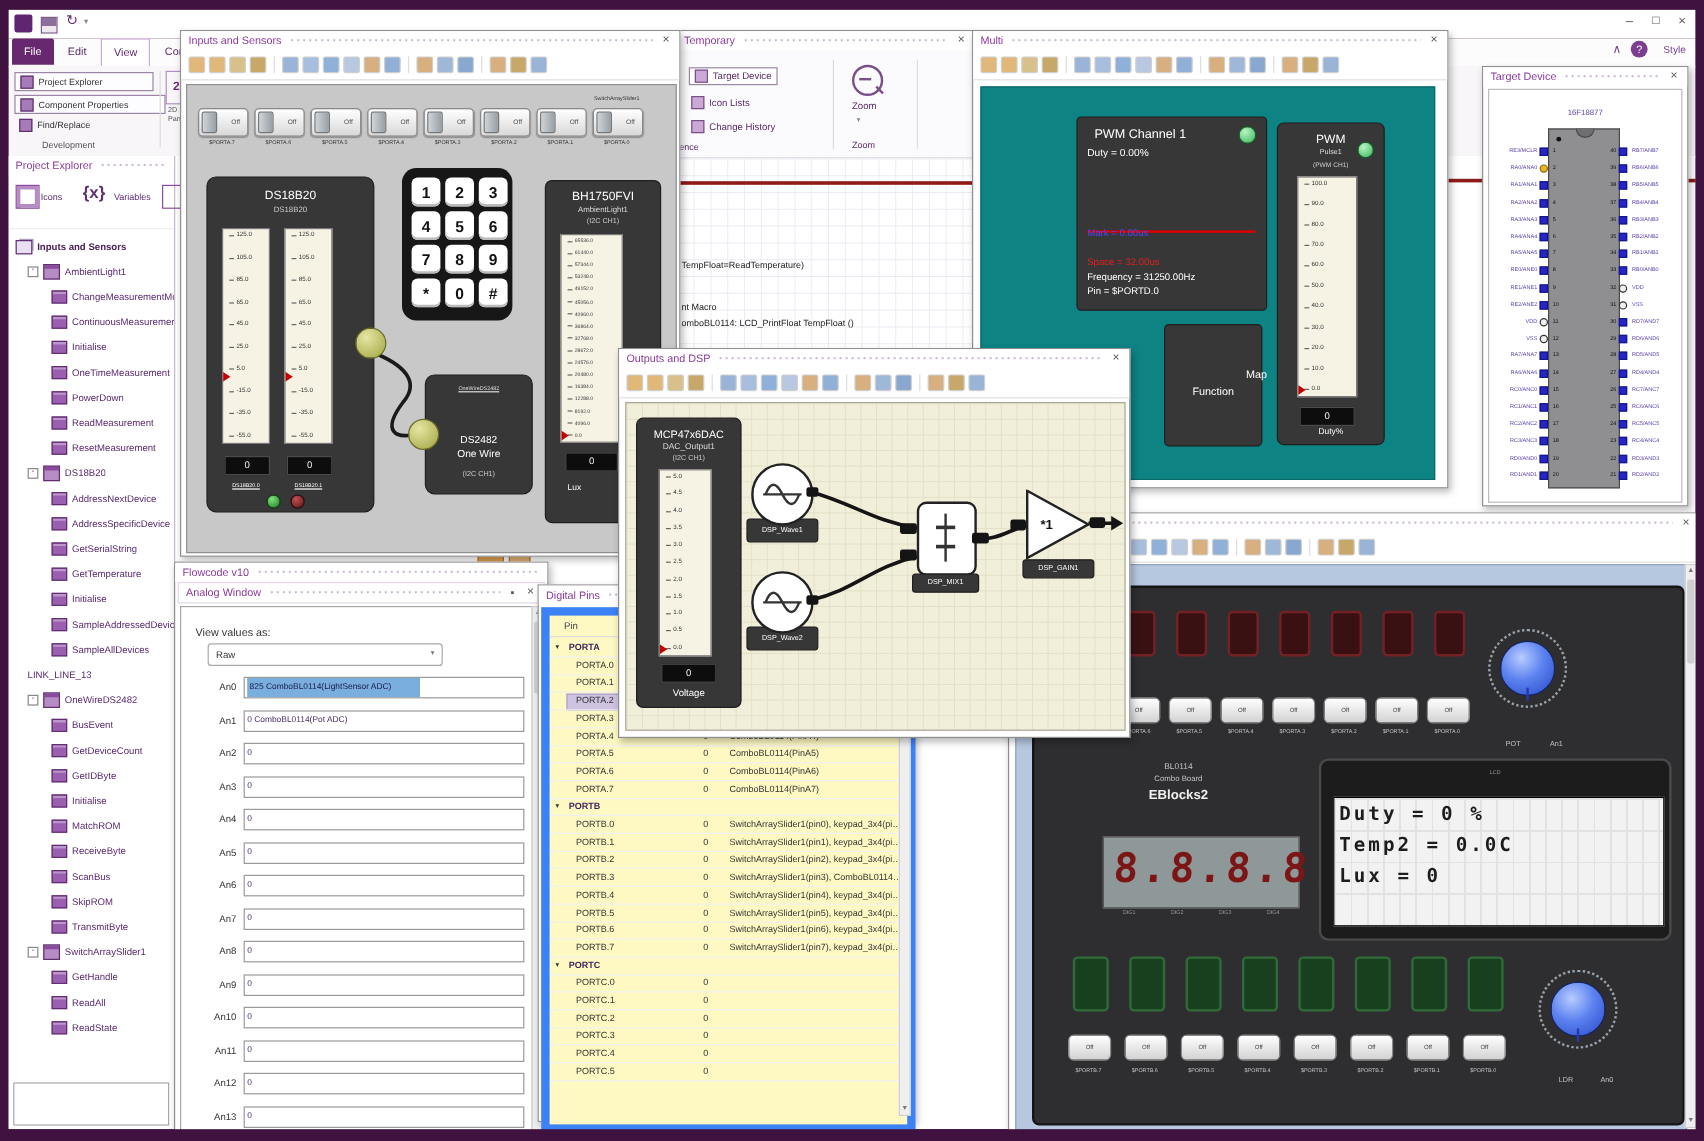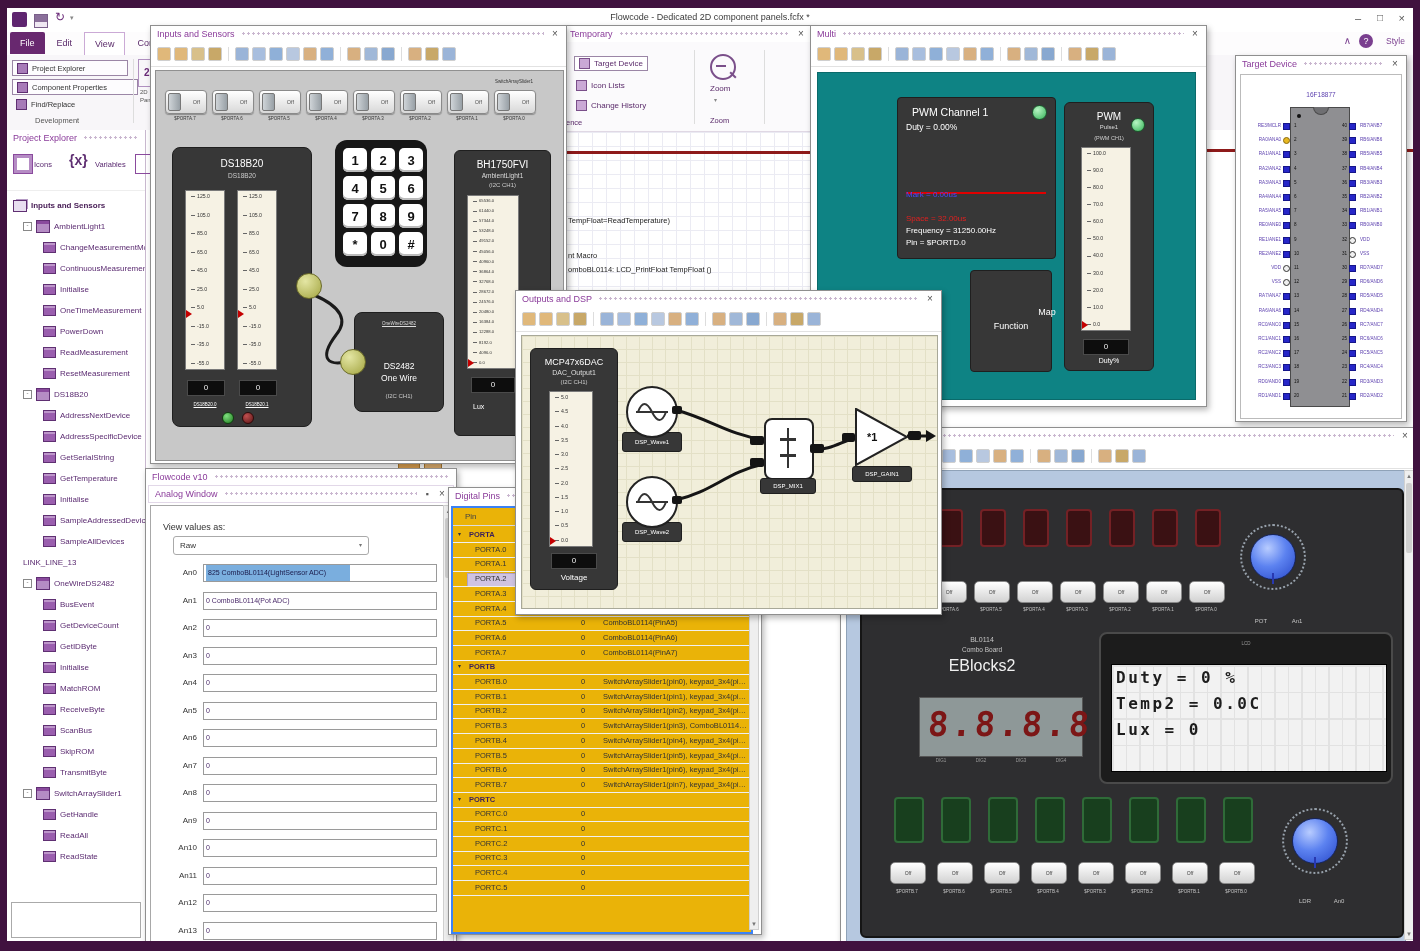--- a/index.html
+++ b/index.html
@@ -75,21 +75,20 @@
 </head>
 <body>
 
 <div id="root">
 
   <div id="titlerow">
     <div class="abs" style="left:5px;top:4px;width:15px;height:15px;background:#5f2570;border-radius:2px;"></div>
     <div class="abs" style="left:27px;top:6px;width:12px;height:12px;border:1px solid #7a5f8a;background:linear-gradient(#8a6f9a 55%,#efe8f2 55%);"></div>
     <div class="abs" style="left:48px;top:2px;font-size:12px;color:#6a2a78;">↻</div>
     <div class="abs" style="left:63px;top:6px;font-size:7px;color:#888;">▾</div>
-    <div class="abs" style="left:0;top:4px;width:1406px;text-align:center;font-size:9px;color:#3a3a3a;">Flowcode - Dedicated 2D component panels.fcfx *</div>
     <div class="abs" style="right:52px;top:4px;font-size:11px;color:#555;">–</div>
     <div class="abs" style="right:30px;top:4px;font-size:10px;color:#555;">□</div>
     <div class="abs" style="right:8px;top:4px;font-size:11px;color:#555;">×</div>
   </div>
 
   <div id="tabsrow">
     <div id="ribbon-tabs" style="position:absolute;left:3px;top:0;display:flex;gap:2px;">
         <div class="tab file">File</div>
         <div class="tab">Edit</div>
         <div class="tab active">View</div>
@@ -882,21 +881,21 @@
       <div class="ar" style="top:0;">▲</div>
       <div class="thumb" style="top:12px;height:60px;"></div>
     </div>
   </div>
 
   <div class="win" id="win-digital" style="left:448px;top:487px;width:312px;height:446px;z-index:35;">
     <div class="ttl">
       <span class="t">Digital Pins</span>
       <span class="dotfill"></span>
     </div>
-    <div id="digital-body" style="position:absolute;left:2px;top:18px;width:298px;height:424px;border:2px solid #3b82f6;overflow:hidden;background:#eab308;">
+    <div id="digital-body" style="position:absolute;left:2px;top:18px;width:298px;height:424px;border:7px solid #3b82f6;overflow:hidden;background:#fef9c3;">
       <div class="abs" style="left:12px;top:4px;font-size:8px;color:#444;">Pin</div>
       <div class="abs" style="left:0;top:17px;width:298px;height:1px;background:#ddd;"></div>
       <div id="digital-rows" style="position:absolute;left:0;top:18px;width:298px;height:406px;">
           <div class="abs" style="left: 0px; top: 16px; width: 298px; height: 1px; background: rgb(240, 240, 240);"></div>
           <div class="drow" style="left: 5px; top: 4px; font-size: 6px;">▾</div>
           <div class="drow" style="left: 16px; top: 4px; font-weight: bold; color: rgb(58, 31, 90);">PORTA</div>
           <div class="abs" style="left: 0px; top: 30.7px; width: 298px; height: 1px; background: rgb(240, 240, 240);"></div>
           <div class="drow" style="left: 22px; top: 18.7px;">PORTA.0</div>
           <div class="abs" style="left: 0px; top: 45.4px; width: 298px; height: 1px; background: rgb(240, 240, 240);"></div>
           <div class="drow" style="left: 22px; top: 33.4px;">PORTA.1</div>
@@ -1014,21 +1013,21 @@
     <div style="position:absolute;left:5px;top:42px;width:558px;height:470px;background:#b6c8e0;border:1px solid #8fa2b8;">
       <div id="board" style="position:absolute;left:13px;top:17px;width:540px;height:446px;background:#2e2e30;border:2px solid #151515;border-radius:6px;">
 
         <div class="knob-ring" style="left:378px;top:34px;width:62px;height:62px;"></div>
         <div class="knob" style="left:388px;top:44px;width:44px;height:44px;"></div>
         <div class="bd-lb" style="left:384px;top:128px;width:30px;font-size:6px;">POT</div>
         <div class="bd-lb" style="left:420px;top:128px;width:30px;font-size:6px;">An1</div>
 
         <div class="bd-lb" style="left:70px;top:146px;width:100px;font-size:7px;">BL0114</div>
         <div class="bd-lb" style="left:70px;top:157px;width:100px;font-size:6.5px;">Combo Board</div>
-        <div class="bd-lb" style="left:70px;top:168px;width:100px;font-size:16px;font-weight:normal;color:#f0f0f0;">EBlocks2</div>
+        <div class="bd-lb" style="left:70px;top:168px;width:100px;font-size:11px;font-weight:bold;color:#f0f0f0;">EBlocks2</div>
 
         <div style="position:absolute;left:57px;top:207px;width:162px;height:58px;background:#8e9898;border:1px solid #555;">
           <div id="seg-digits" class="seg7" style="position:absolute;left:8px;top:6px;">8.8.8.8.</div>
         </div>
         <div id="seg-labels">
             <div class="bd-lb" style="left: 62px; top: 269px; width: 34px; height: 6px; color: rgb(154, 154, 154);">DIG1</div>
             <div class="bd-lb" style="left: 102px; top: 269px; width: 34px; height: 6px; color: rgb(154, 154, 154);">DIG2</div>
             <div class="bd-lb" style="left: 142px; top: 269px; width: 34px; height: 6px; color: rgb(154, 154, 154);">DIG3</div>
             <div class="bd-lb" style="left: 182px; top: 269px; width: 34px; height: 6px; color: rgb(154, 154, 154);">DIG4</div>
           </div>

